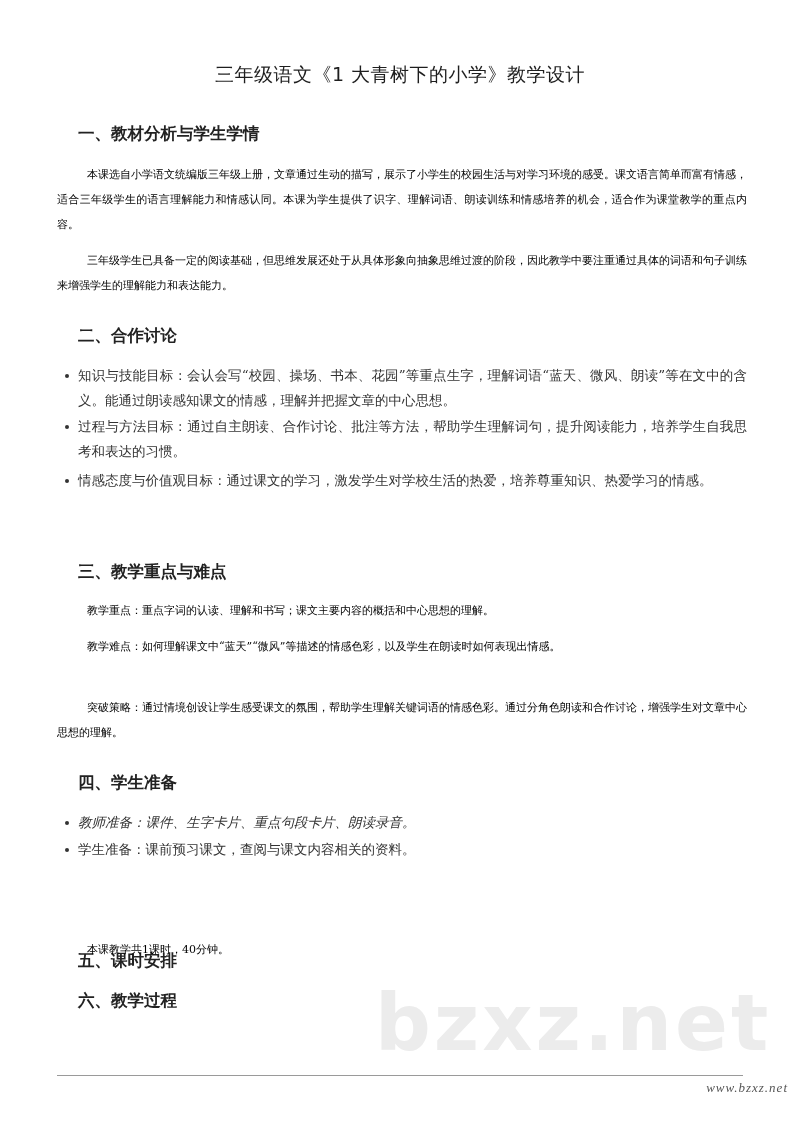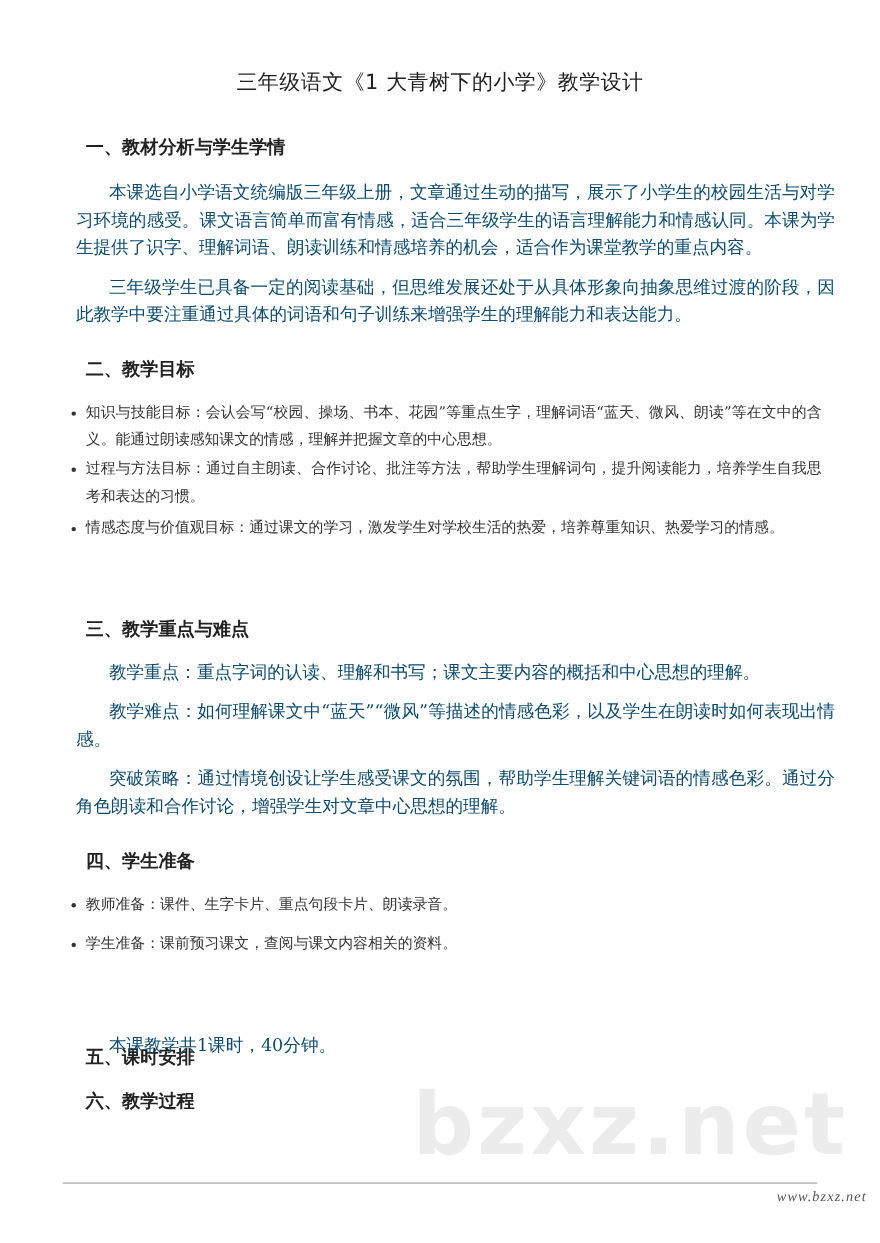--- a/index.html
+++ b/index.html
@@ -13,22 +13,22 @@
     position: absolute; top: 62px; left: 0; width: 800px; text-align: center;
     font-family: "DejaVu Sans", "Liberation Sans", sans-serif;
     font-size: 19px; font-weight: normal; color: #1e1e1e; letter-spacing: 0.5px;
   }
   .h2 {
     position: absolute; left: 57px;
     font-family: "DejaVu Sans", "Liberation Sans", sans-serif;
     font-size: 16.5px; font-weight: bold; color: #222; margin-left: 21px;
   }
   .para {
-    position: absolute; left: 69px; width: 690px;
-    font-size: 16px; line-height: 25px; color: #0c4a6e;
+    position: absolute; left: 57px; width: 690px;
+    font-size: 11px; line-height: 25px; color: #000000;
     text-indent: 30px; text-align: justify;
   }
   .bullets { position: absolute; left: 57px; width: 690px; margin: 0; padding: 0; list-style: none; }
   .bullets li {
     position: relative; padding-left: 21px;
     font-size: 13.5px; line-height: 25px; color: #333; text-align: justify;
   }
   .bullets li .dot {
     position: absolute; left: 8px; top: 11px; width: 4px; height: 4px;
     background: #333; border-radius: 50%;
@@ -51,21 +51,21 @@
 <body>
 
 <div class="page">
 
   <div class="title">三年级语文《1  大青树下的小学》教学设计</div>
 
   <div class="h2" style="top:123px;">一、教材分析与学生学情</div>
   <div class="para" style="top:162px;">本课选自小学语文统编版三年级上册，文章通过生动的描写，展示了小学生的校园生活与对学习环境的感受。课文语言简单而富有情感，适合三年级学生的语言理解能力和情感认同。本课为学生提供了识字、理解词语、朗读训练和情感培养的机会，适合作为课堂教学的重点内容。</div>
   <div class="para" style="top:248px;">三年级学生已具备一定的阅读基础，但思维发展还处于从具体形象向抽象思维过渡的阶段，因此教学中要注重通过具体的词语和句子训练来增强学生的理解能力和表达能力。</div>
 
-  <div class="h2" style="top:325px;">二、教学目标</div>
+  <div class="h2" style="top:325px;">二、合作讨论</div>
   <ul class="bullets" style="top:363px;">
     <li style="margin-bottom:1px;">
       <span class="dot"></span>
       <span>知识与技能目标：会认会写“校园、操场、书本、花园”等重点生字，理解词语“蓝天、微风、朗读”等在文中的含义。能通过朗读感知课文的情感，理解并把握文章的中心思想。</span>
     </li>
     <li style="margin-bottom:4px;">
       <span class="dot"></span>
       <span>过程与方法目标：通过自主朗读、合作讨论、批注等方法，帮助学生理解词句，提升阅读能力，培养学生自我思考和表达的习惯。</span>
     </li>
     <li>
@@ -74,21 +74,21 @@
     </li>
   </ul>
 
   <div class="h2" style="top:561px;">三、教学重点与难点</div>
   <div class="para" style="top:598px;">教学重点：重点字词的认读、理解和书写；课文主要内容的概括和中心思想的理解。</div>
   <div class="para" style="top:634px;">教学难点：如何理解课文中“蓝天”“微风”等描述的情感色彩，以及学生在朗读时如何表现出情感。</div>
   <div class="para" style="top:695px;">突破策略：通过情境创设让学生感受课文的氛围，帮助学生理解关键词语的情感色彩。通过分角色朗读和合作讨论，增强学生对文章中心思想的理解。</div>
 
   <div class="h2" style="top:772px;">四、学生准备</div>
   <ul class="bullets" style="top:810px;">
-    <li style="margin-bottom:11px;">
+    <li style="margin-bottom:2px;font-style:italic;">
       <span class="dot"></span>
       <span>教师准备：课件、生字卡片、重点句段卡片、朗读录音。</span>
     </li>
     <li>
       <span class="dot"></span>
       <span>学生准备：课前预习课文，查阅与课文内容相关的资料。</span>
     </li>
   </ul>
 
   <div class="h2" style="top:950px;">五、课时安排</div>

